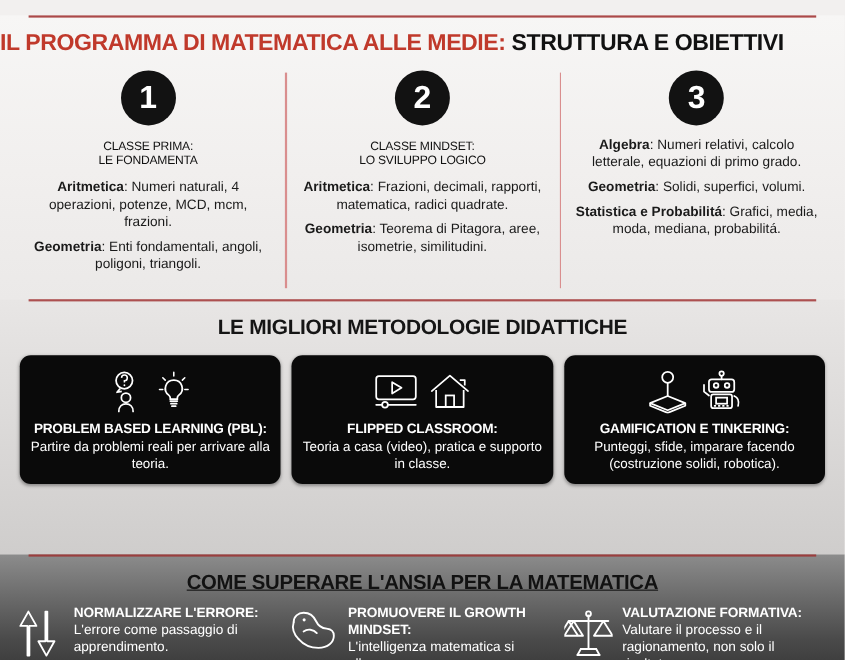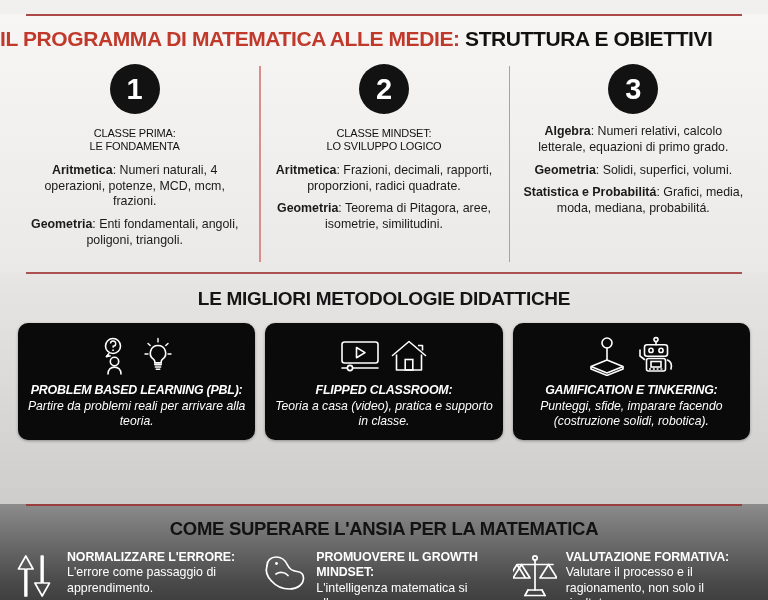--- a/index.html
+++ b/index.html
@@ -76,21 +76,21 @@
     padding-top: 0;
     position: relative;
   }
   .sec-metodologie .rule-red { margin: 0 26px; }
   h2.sec-title {
     text-align:center; font-size:19px; font-weight:800;
     color:#151515; letter-spacing:-.3px;
     padding: 14px 0 13px 0;
     white-space: nowrap;
   }
-  .cards { display:flex; gap:10px; padding: 0 18px; font-style: italic; }
+  .cards { display:flex; gap:10px; padding: 0 18px; }
   .card {
     flex:1 1 0;
     background:#0a0a0a;
     border-radius:10px;
     padding: 10px 8px 11px 8px;
     color:#fff;
     text-align:center;
     box-shadow: 0 1px 3px rgba(0,0,0,.35);
   }
   .card-icons {
@@ -106,20 +106,21 @@
     background: linear-gradient(180deg,#8c8c8c 0%, #6e6e6e 28%, #4a4a4a 62%, #2e2e2e 100%);
     height: 125px;
     position:relative;
   }
   .sec-ansia .rule-red { margin: 0 26px; }
   h2.sec-title-dark {
     text-align:center; font-size:18.5px; font-weight:800;
     color:#121212; letter-spacing:-.3px;
     padding: 12px 0 10px 0;
     white-space:nowrap;
+    text-decoration:underline;
   }
   .tips { display:flex; padding: 0 14px; gap:8px; }
   .tip { flex:1 1 0; display:flex; gap:9px; align-items:flex-start; }
   .tip-icon { flex: 0 0 auto; width:44px; height:52px; display:flex; align-items:flex-start; justify-content:center; padding-top:2px; }
   .tip-text { color:#fff; font-size:12.4px; line-height:1.24; }
   .tip-text .t { font-weight:800; display:block; letter-spacing:-.1px; }
 
   
   .sec-strumenti {
     background: linear-gradient(180deg,#1f1f1f 0%, #161616 100%);
@@ -156,21 +157,21 @@
           <p><b>Aritmetica</b><span>: Numeri naturali, 4 operazioni, potenze, MCD, mcm, frazioni.</span></p>
           <p><b>Geometria</b><span>: Enti fondamentali, angoli, poligoni, triangoli.</span></p>
         </div>
       </div>
 
       <div class="col">
         <div class="badge">2</div>
         <div class="col-title">CLASSE MINDSET:
 LO SVILUPPO LOGICO</div>
         <div class="col-body">
-          <p><b>Aritmetica</b><span>: Frazioni, decimali, rapporti, proporzioni, radici quadrate.</span></p>
+          <p><b>Aritmetica</b><span>: Frazioni, decimali, rapporti, matematica, radici quadrate.</span></p>
           <p><b>Geometria</b><span>: Teorema di Pitagora, aree, isometrie, similitudini.</span></p>
         </div>
       </div>
 
       <div class="col">
         <div class="badge">3</div>
         <div class="col-body">
           <p><b>Algebra</b><span>: Numeri relativi, calcolo letterale, equazioni di primo grado.</span></p>
           <p><b>Geometria</b><span>: Solidi, superfici, volumi.</span></p>
           <p><b>Statistica e Probabilitá</b><span>: Grafici, media, moda, mediana, probabilitá.</span></p>

